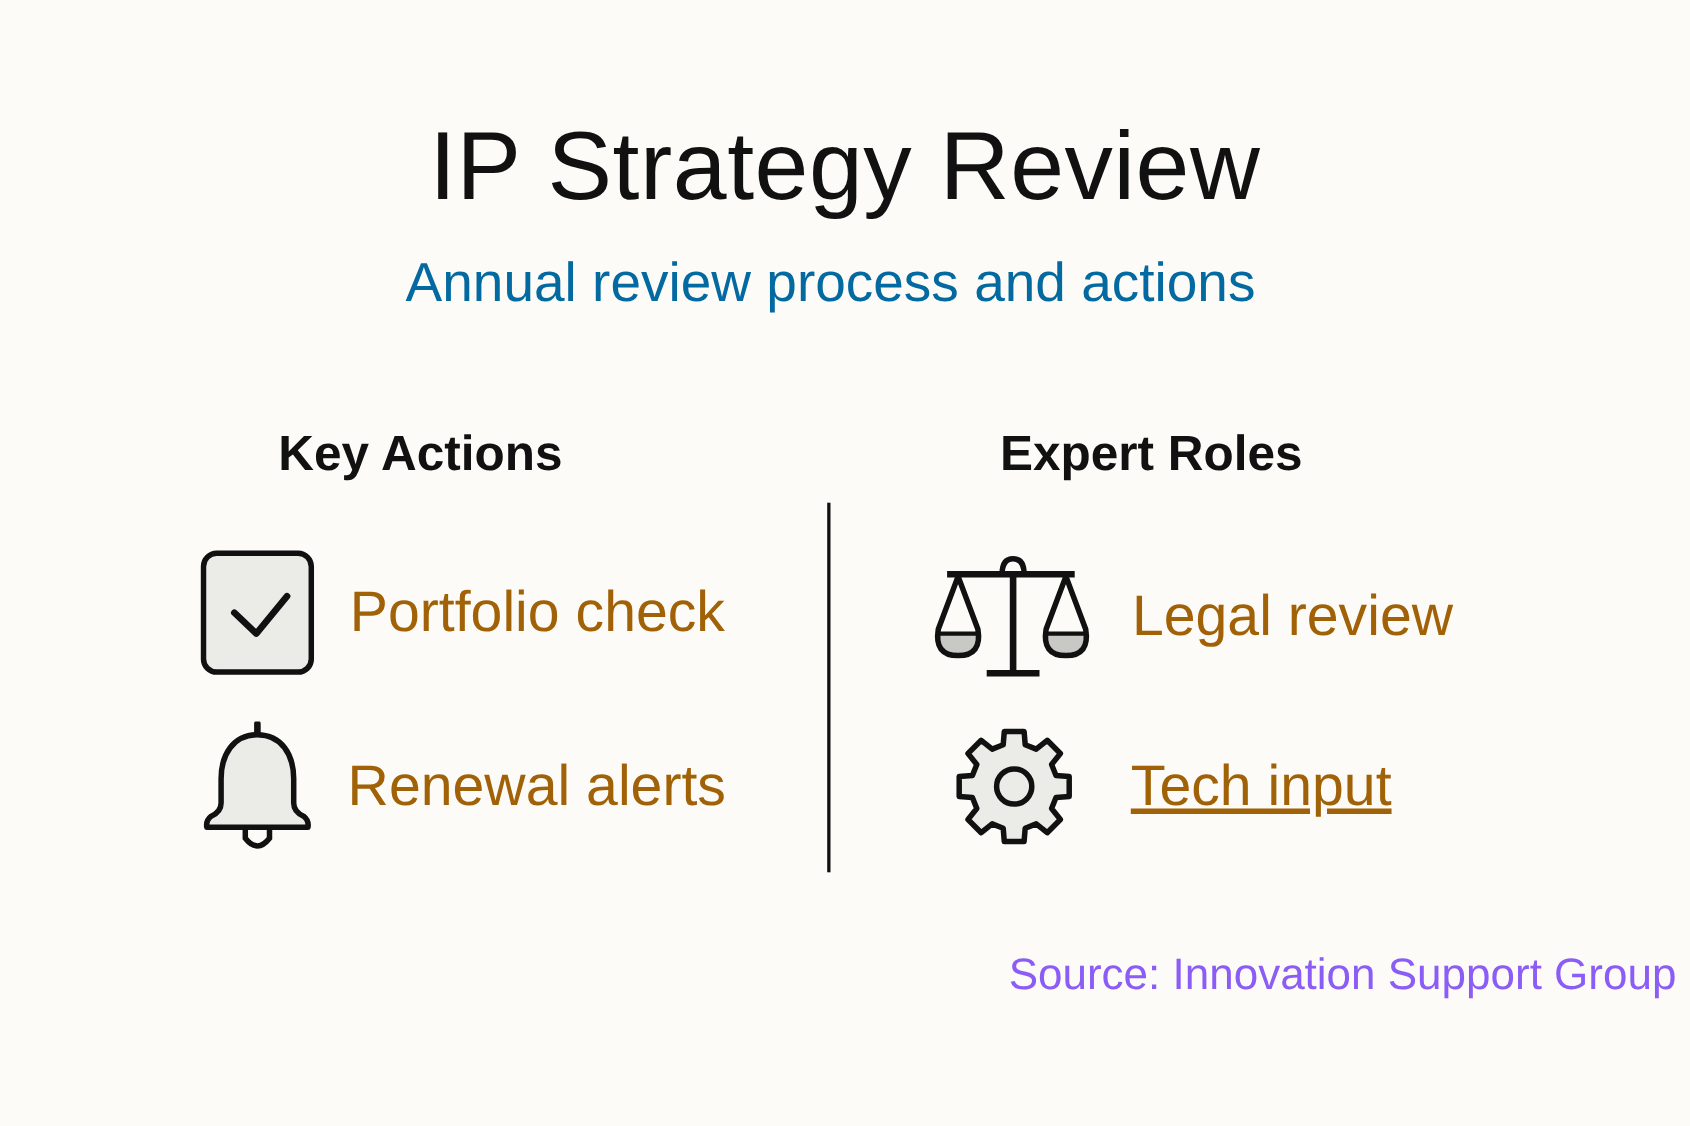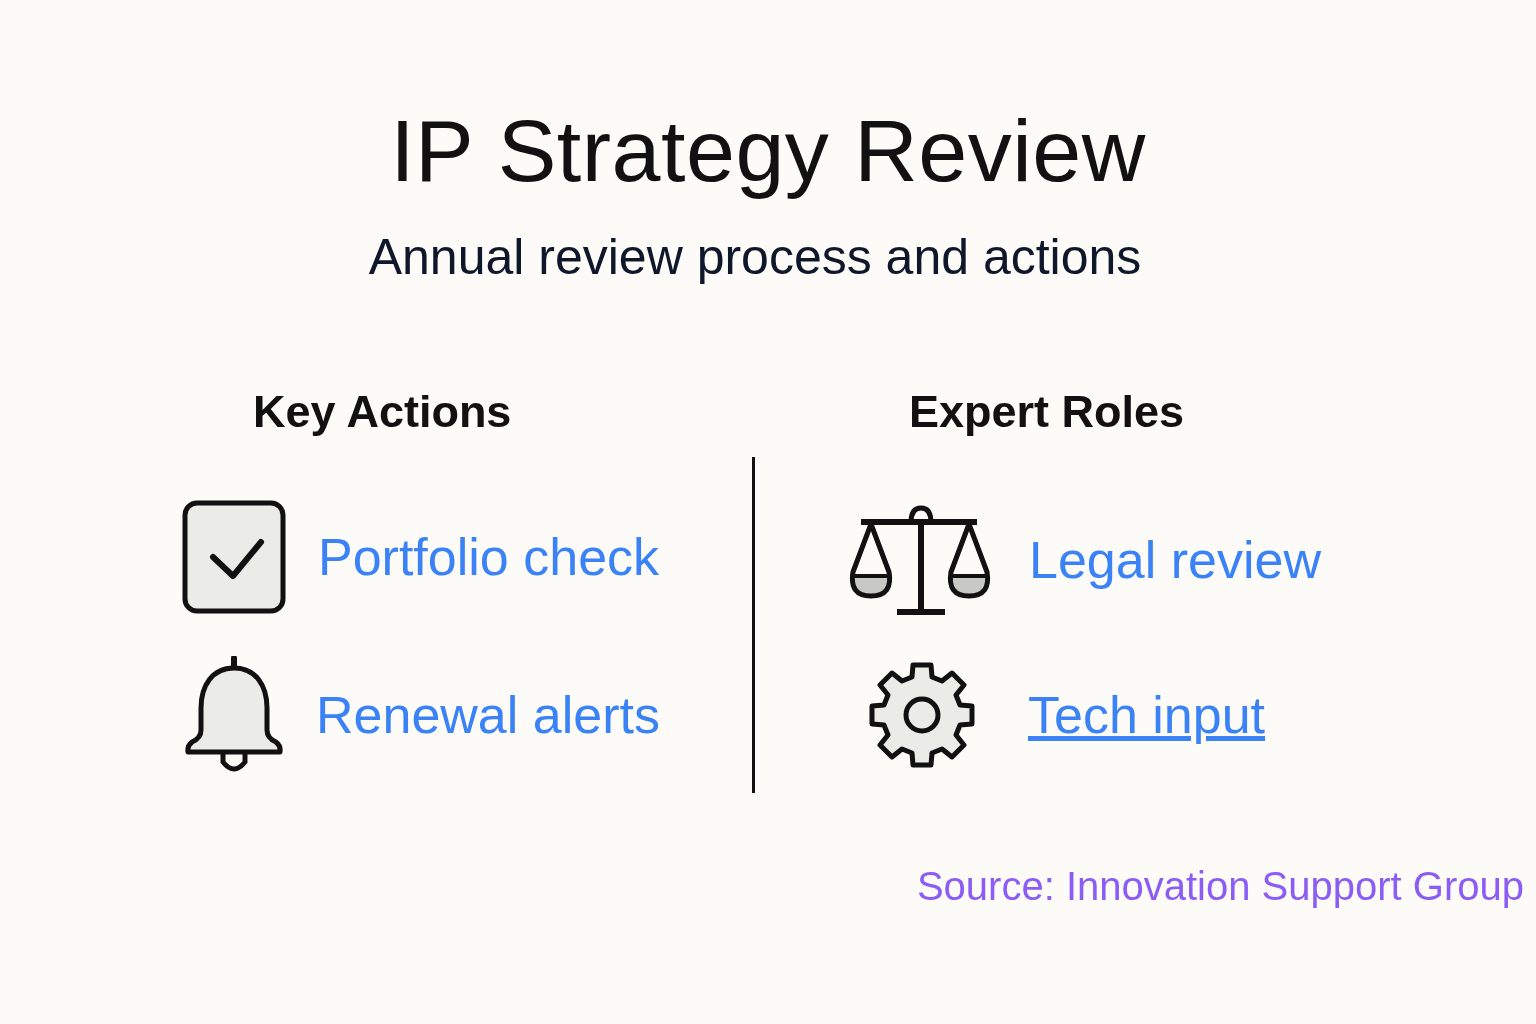--- a/index.html
+++ b/index.html
@@ -1,25 +1,25 @@
 <!DOCTYPE html>
 <html><head>
 <meta charset="utf-8">
 <style>
   html, body { margin:0; padding:0; }
   body {
     width:1536px; height:1024px; background:#fcfbf7; position:relative; overflow:hidden;
     font-family:"Liberation Sans", "DejaVu Sans", sans-serif; color:#111;
   }
   .title { position:absolute; left:0; width:1536px; top:100px; text-align:center; font-size:88px; font-weight:500; letter-spacing:0.5px; }
-  .subtitle { position:absolute; left:0; width:1510px; top:228px; text-align:center; font-size:50px; color:#0f172a; }
+  .subtitle { position:absolute; left:0; width:1510px; top:228px; text-align:center; font-size:50px; color:#0369a1; }
   .col-head { position:absolute; top:386px; font-size:45px; font-weight:bold; }
   .divider { position:absolute; left:752px; top:457px; width:3px; height:336px; background:#111; }
   .item { position:absolute; display:flex; align-items:center; }
-  .item .label { font-size:52px; color:#3b82f6; margin-left:32px; }
+  .item .label { font-size:52px; color:#a16207; margin-left:32px; }
   .icon { display:block; }
   .source { position:absolute; left:0; width:1524px; top:864px; text-align:right; font-size:40px; color:#8b5cf6; }
 </style>
 </head>
 <body>
 
 <div class="title">IP Strategy Review</div>
 <div class="subtitle">Annual review process and actions</div>
 
 <div class="col-head" style="left:253px;">Key Actions</div>

